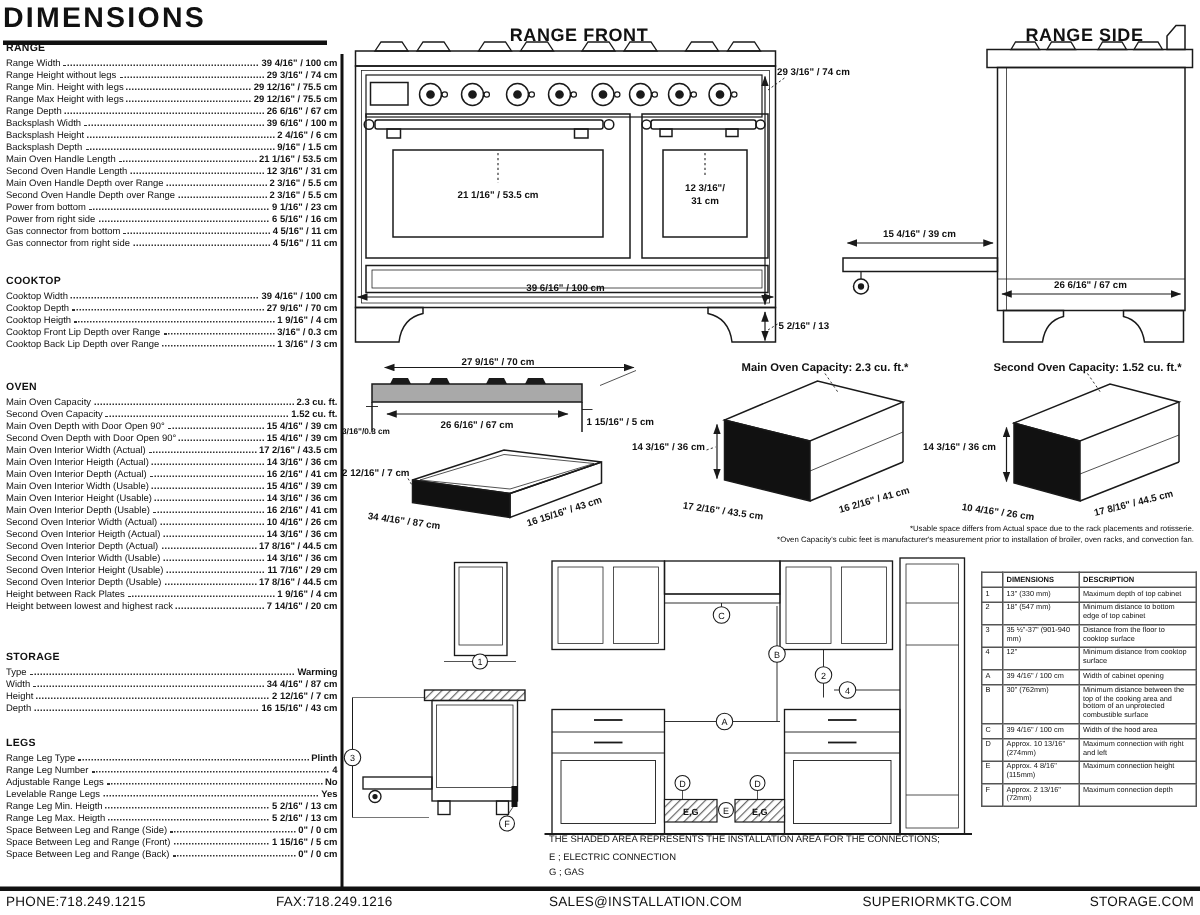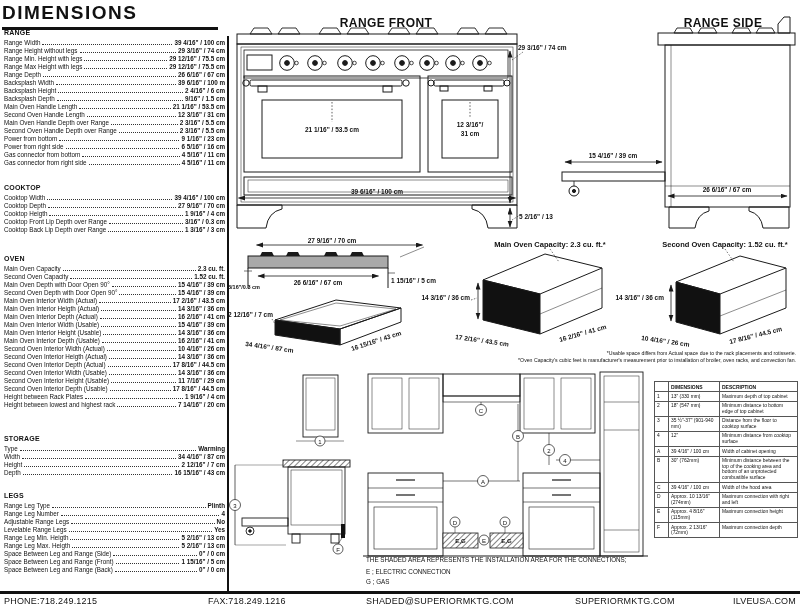--- a/index.html
+++ b/index.html
@@ -697,17 +697,17 @@
         <td class="cid">F</td>
         <td class="cdim">Approx. 2 13/16" (72mm)</td>
         <td>Maximum connection depth</td>
       </tr>
     </tbody>
 </table>
 
 <div class="abs" id="footer-rule"></div>
 <div id="footer-bar">
     <span class="footer-item" style="left: 4px; text-align: right;">PHONE:718.249.1215</span>
-    <span class="footer-item" style="left: 208px;">FAX:718.249.1216</span>
-    <span class="footer-item" style="left: 366px;">SHADED@SUPERIORMKTG.COM</span>
+    <span class="footer-item" style="left: 184px;">FAX:718.249.1216</span>
+    <span class="footer-item" style="left: 366px;">SALES@INSTALLATION.COM</span>
     <span class="footer-item" style="left: 540px; margin-left: 35px;">SUPERIORMKTG.COM</span>
-    <span class="footer-item" style="right: 4px;">ILVEUSA.COM</span>
+    <span class="footer-item" style="right: 4px;">STORAGE.COM</span>
   </div>
 
 </body></html>

